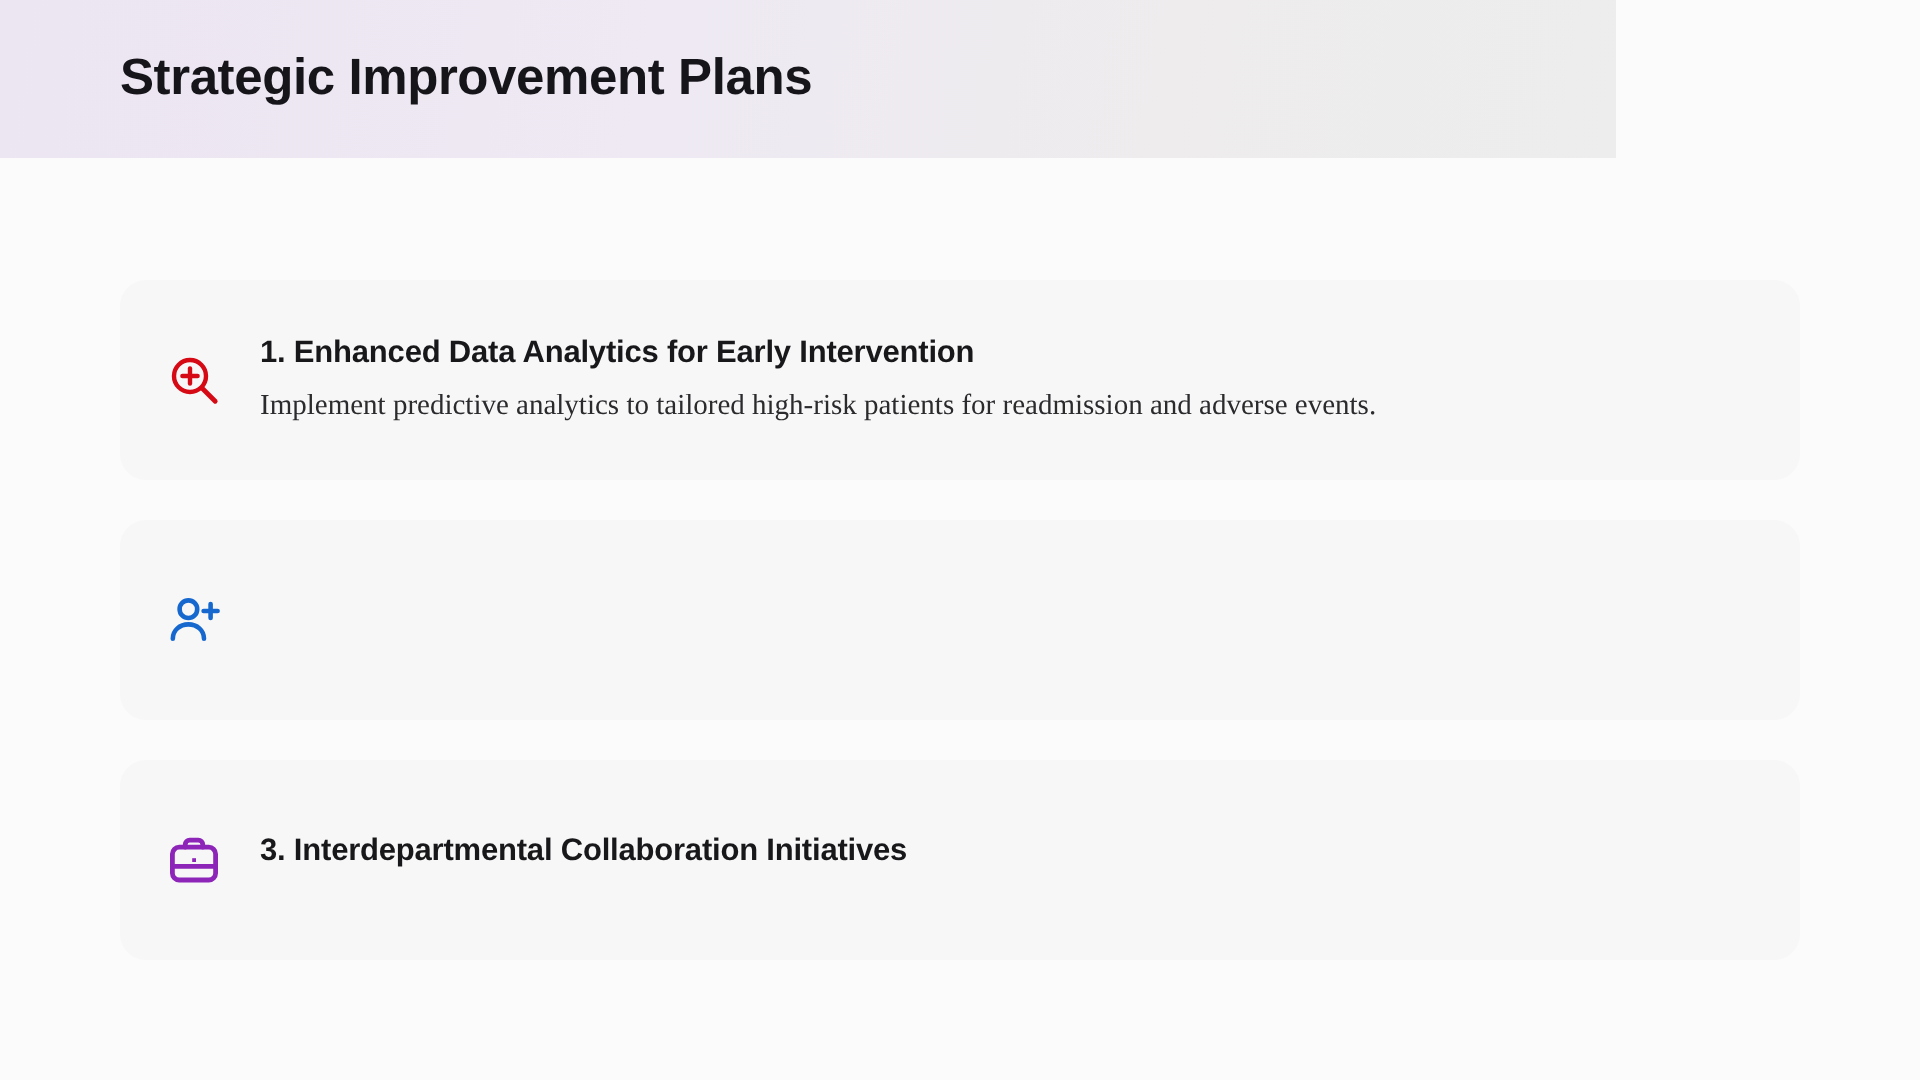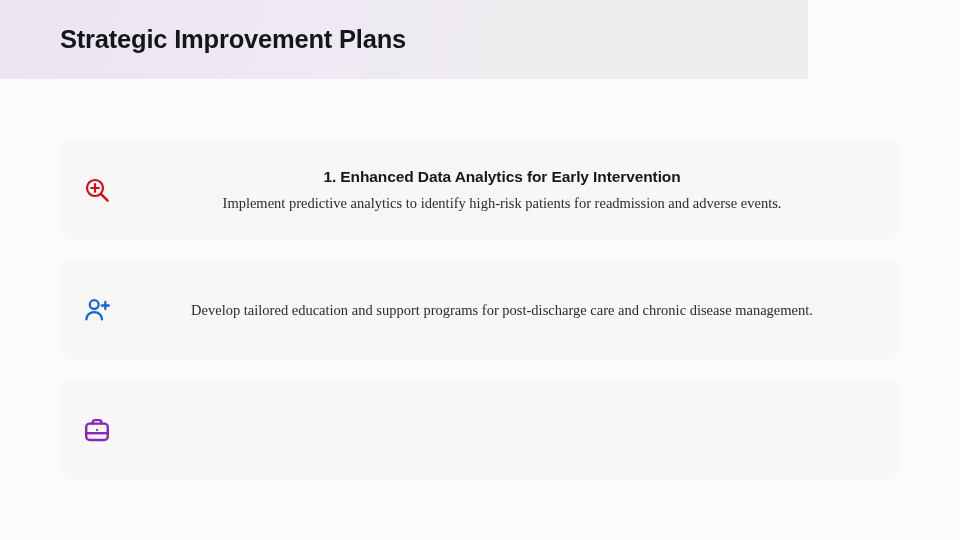--- a/index.html
+++ b/index.html
@@ -44,21 +44,20 @@
     background: #f7f7f8;
     border-radius: 13px;
     width: 840px;
     min-height: 100px;
     box-sizing: border-box;
     padding: 21px 26px 21px 70px;
     margin-bottom: 20px;
     display: flex;
     flex-direction: column;
     justify-content: center;
-    text-align: center;
   }
 
   .card-icon {
     position: absolute;
     left: 23px;
     top: 50%;
     transform: translateY(-50%);
     width: 28px;
     height: 28px;
     display: flex;
@@ -98,39 +97,39 @@
   <div class="card">
     <span class="card-icon">
       <svg width="28" height="28" viewBox="0 0 28 28" fill="none">
         <circle cx="12" cy="12" r="8" stroke="#d60a15" stroke-width="2.2"></circle>
         <line x1="12" y1="8.2" x2="12" y2="15.8" stroke="#d60a15" stroke-width="2.2" stroke-linecap="round"></line>
         <line x1="8.2" y1="12" x2="15.8" y2="12" stroke="#d60a15" stroke-width="2.2" stroke-linecap="round"></line>
         <line x1="18.1" y1="18.1" x2="24.6" y2="24.6" stroke="#d60a15" stroke-width="2.4" stroke-linecap="round"></line>
       </svg>
     </span>
     <div class="card-title">1. Enhanced Data Analytics for Early Intervention</div>
-    <div class="card-desc">Implement predictive analytics to identify high-risk patients for readmission and adverse events.</div>
+    <div class="card-desc">Implement predictive analytics to tailored high-risk patients for readmission and adverse events.</div>
   </div>
 
   <div class="card">
     <span class="card-icon">
       <svg width="28" height="28" viewBox="0 0 28 28" fill="none">
         <circle cx="11.2" cy="8.6" r="4.4" stroke="#1668cf" stroke-width="2.3"></circle>
         <path d="M3.4 23.4c0-4.3 3.5-7.2 7.8-7.2s7.8 2.9 7.8 7.2" stroke="#1668cf" stroke-width="2.3" stroke-linecap="round"></path>
         <line x1="22.3" y1="6" x2="22.3" y2="13" stroke="#1668cf" stroke-width="2.3" stroke-linecap="round"></line>
         <line x1="18.8" y1="9.5" x2="25.8" y2="9.5" stroke="#1668cf" stroke-width="2.3" stroke-linecap="round"></line>
       </svg>
     </span>
-    <div class="card-desc">Develop tailored education and support programs for post-discharge care and chronic disease management.</div>
   </div>
 
   <div class="card">
     <span class="card-icon">
       <svg width="28" height="28" viewBox="0 0 28 28" fill="none">
         <rect x="3.2" y="7.6" width="21.6" height="16.4" rx="3.4" stroke="#8d25b8" stroke-width="2.4"></rect>
         <path d="M9.6 7.6V6.4c0-1.3 1-2.3 2.3-2.3h4.2c1.3 0 2.3 1 2.3 2.3v1.2" stroke="#8d25b8" stroke-width="2.4" stroke-linecap="round"></path>
         <line x1="3.4" y1="17.2" x2="24.6" y2="17.2" stroke="#8d25b8" stroke-width="2.4"></line>
         <rect x="13.1" y="13.1" width="1.9" height="1.9" fill="#8d25b8"></rect>
       </svg>
     </span>
+    <div class="card-title">3. Interdepartmental Collaboration Initiatives</div>
   </div>
 
 </div>
 
 </body></html>

